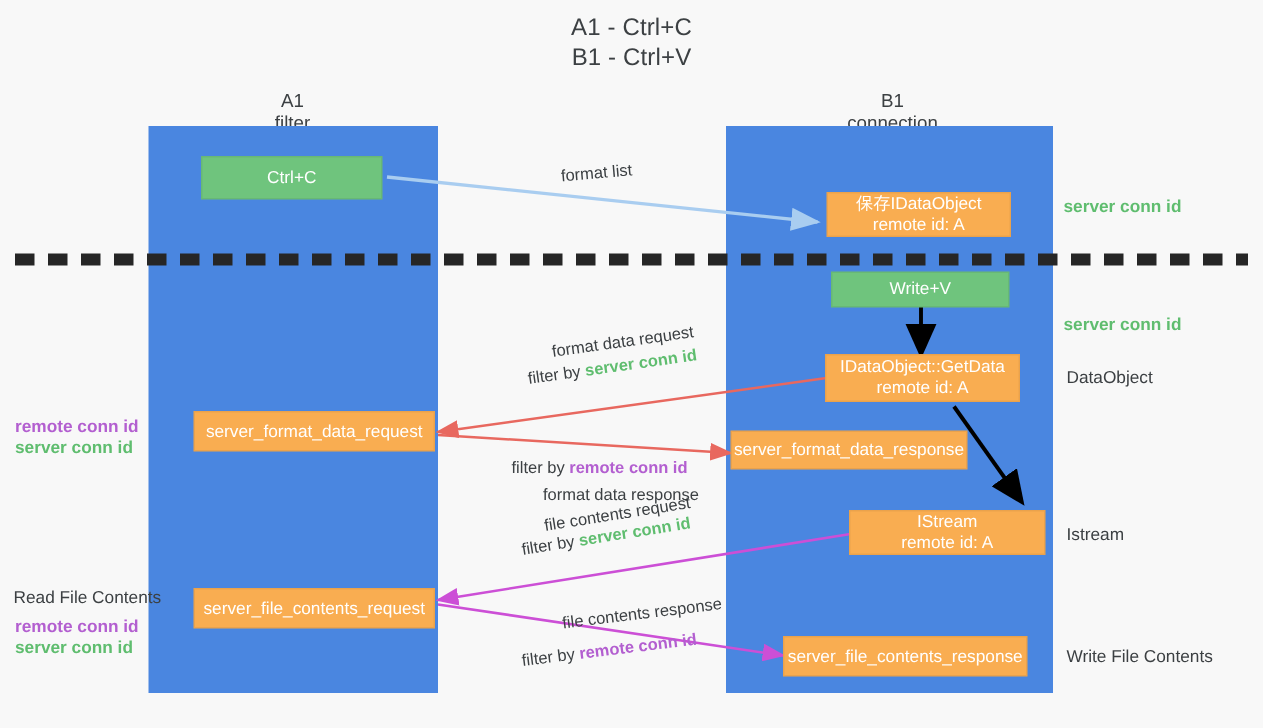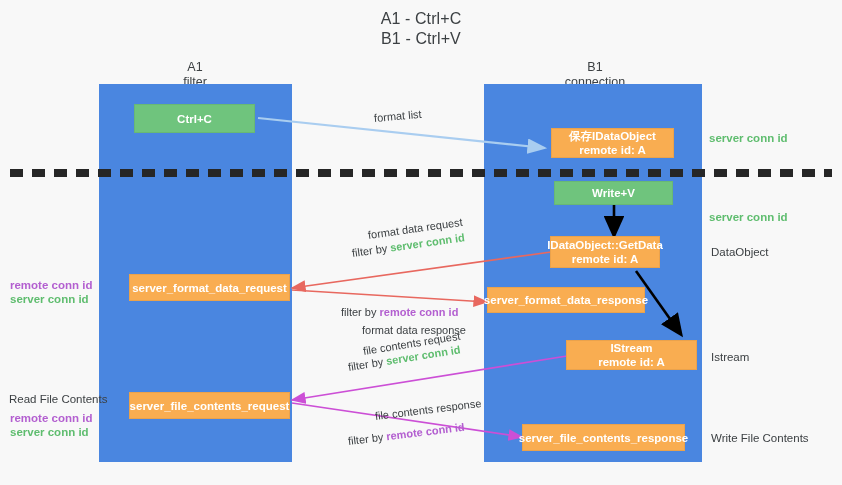--- a/index.html
+++ b/index.html
@@ -23,21 +23,20 @@
     position:absolute;text-align:center;font-size:12.5px;line-height:15px;color:#3c4043;
   }
 
   .column{position:absolute;background:#4a86e0;}
 
   .box{
     position:absolute;box-sizing:border-box;
     display:flex;align-items:center;justify-content:center;
     text-align:right;color:#ffffff;font-size:11.5px;line-height:14px;
     border:1px solid rgba(0,0,0,0.06);
-    font-weight:bold;
   }
   .box.green{background:#6fc47d;}
   .box.orange{background:#f9ad51;}
 
   .side-label{
     position:absolute;font-size:11.5px;line-height:15px;color:#3c4043;white-space:nowrap;
   }
   .green-txt{color:#5fbd6f;font-weight:bold;}
   .purple-txt{color:#b35fd0;font-weight:bold;}
 
@@ -108,21 +107,21 @@
 
   <div class="box orange" style="left:129px;top:392px;width:161px;height:27px;">server_file_contents_request</div>
 
   <div class="box orange" style="left:551px;top:128px;width:123px;height:30px;flex-direction:column;">
     <span>保存IDataObject</span>
     <span>remote id: A</span>
   </div>
 
   <div class="box green" style="left:554px;top:181px;width:119px;height:24px;">Write+V</div>
 
-  <div class="box orange" style="left:550px;top:236px;width:110px;height:32px;flex-direction:column;">
+  <div class="box orange" style="left:550px;top:236px;width:130px;height:32px;flex-direction:column;">
     <span>IDataObject::GetData</span>
     <span>remote id: A</span>
   </div>
 
   <div class="box orange" style="left:487px;top:287px;width:158px;height:26px;">server_format_data_response</div>
 
   <div class="box orange" style="left:566px;top:340px;width:131px;height:30px;flex-direction:column;">
     <span>IStream</span>
     <span>remote id: A</span>
   </div>

